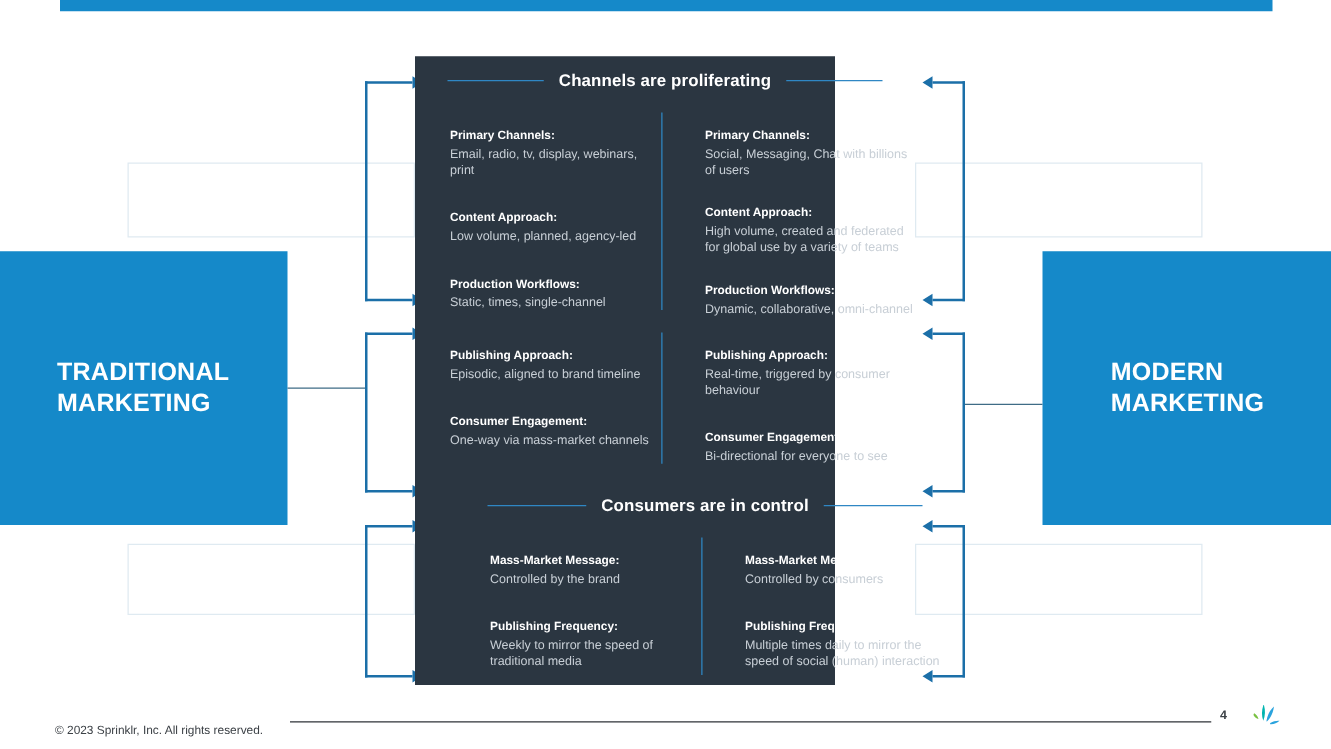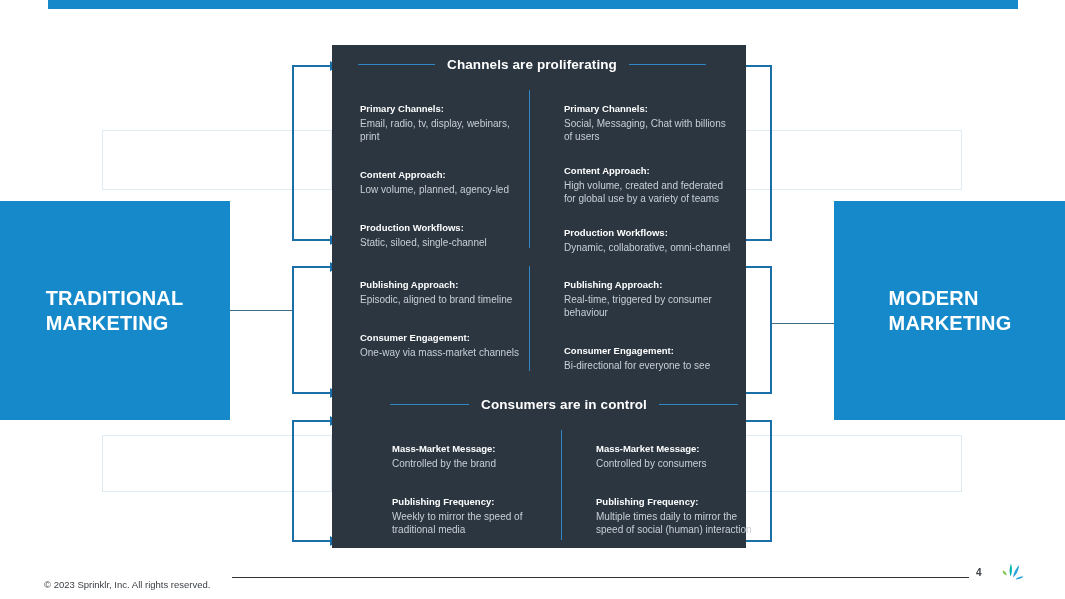--- a/index.html
+++ b/index.html
@@ -89,21 +89,21 @@
     border-bottom: 5px solid transparent;
   }
   .arrow-right { border-left: 8px solid #1b6fa8; }
   .arrow-left  { border-right: 8px solid #1b6fa8; }
 
   
   .panel {
     position: absolute;
     left: 332px;
     top: 45px;
-    width: 414px;
+    width: 336px;
     height: 503px;
     background: #2b3641;
   }
 
   .section { position: absolute; left: 0; width: 400px; }
   .sec-1 { top: 12px; }
   .sec-2 { top: 219px; }
   .sec-3 { top: 352px; padding-left: 32px; }
 
   .sec-head {
@@ -287,21 +287,21 @@
           <div class="item gap-lg">
             <div class="item-label">Primary Channels:</div>
             <div class="item-value">Email, radio, tv, display, webinars, print</div>
           </div>
           <div class="item gap-lg">
             <div class="item-label">Content Approach:</div>
             <div class="item-value">Low volume, planned, agency-led</div>
           </div>
           <div class="item">
             <div class="item-label">Production Workflows:</div>
-            <div class="item-value">Static, siloed, single-channel</div>
+            <div class="item-value">Static, times, single-channel</div>
           </div>
         </div>
         <div class="col col-right">
           <div class="item gap-md">
             <div class="item-label">Primary Channels:</div>
             <div class="item-value">Social, Messaging, Chat with billions of users</div>
           </div>
           <div class="item gap-md">
             <div class="item-label">Content Approach:</div>
             <div class="item-value">High volume, created and federated for global use by a variety of teams</div>

